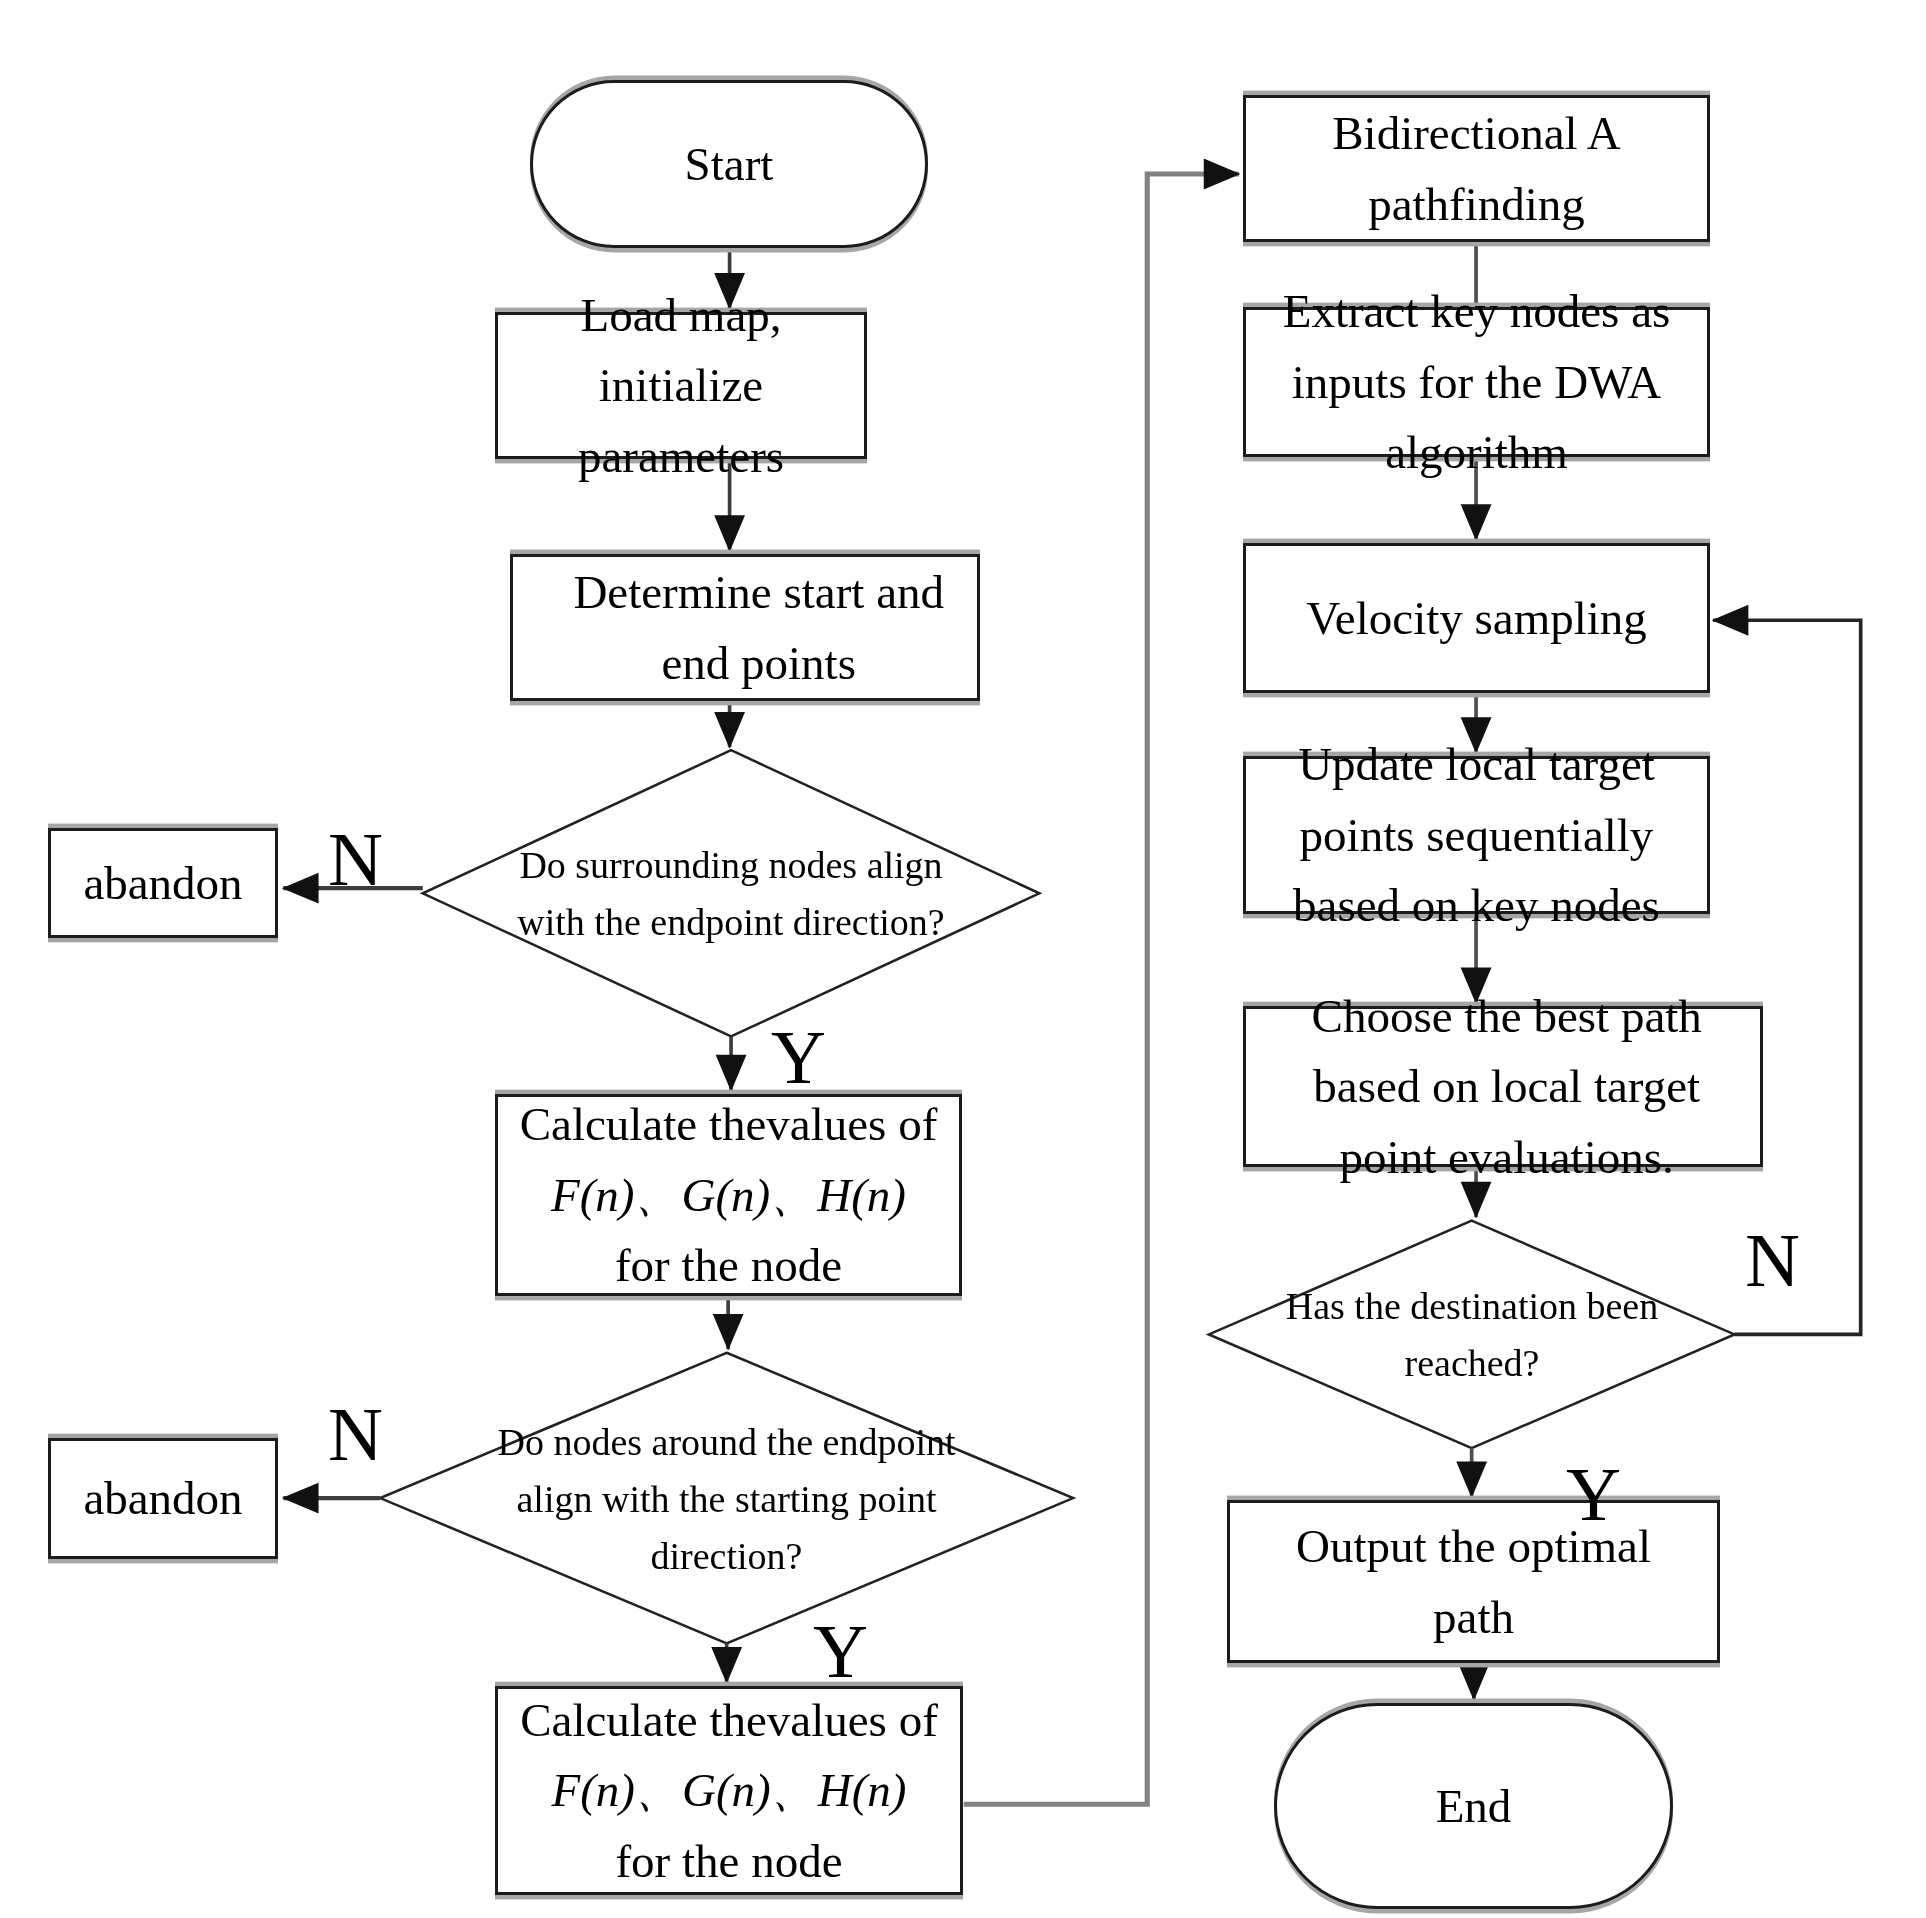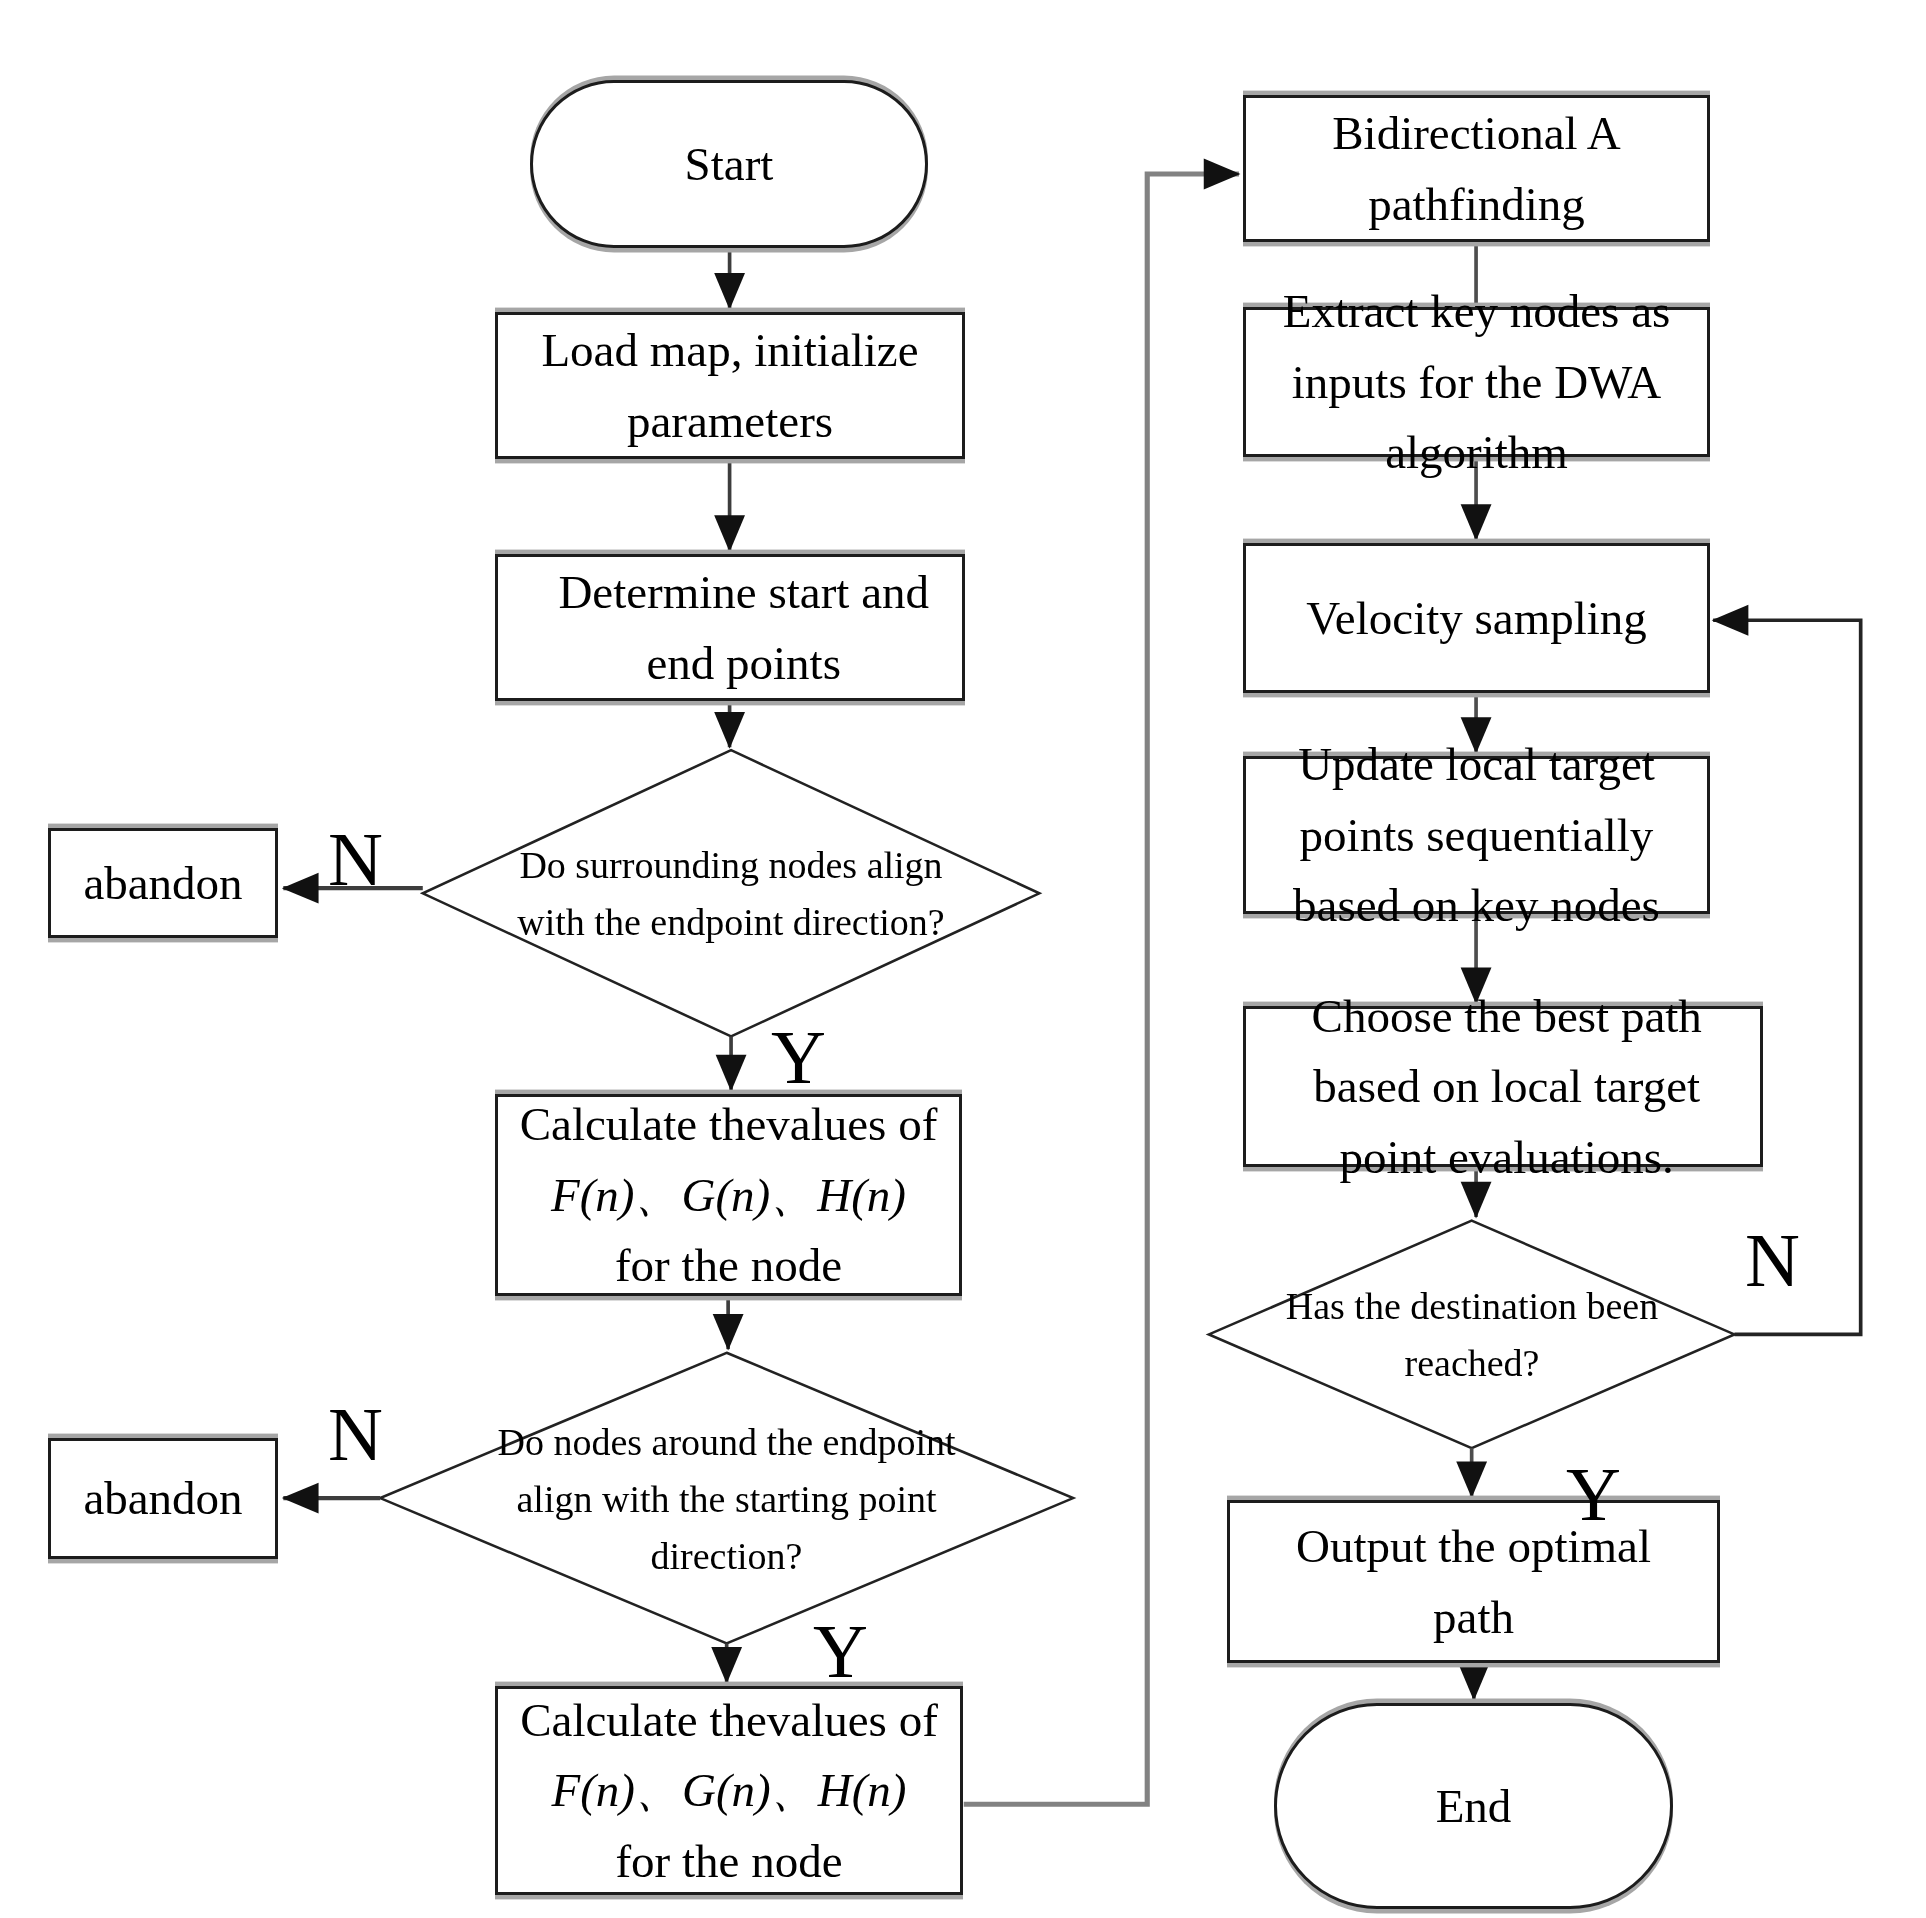--- a/index.html
+++ b/index.html
@@ -77,25 +77,25 @@
     <polyline points="2011,1591 2011,1658" fill="none" stroke="#4d4d4d" stroke-width="5" marker-end="url(#ah)"></polyline>
     <polyline points="2005,1973 2005,2039" fill="none" stroke="#4d4d4d" stroke-width="5" marker-end="url(#ah)"></polyline>
     <polyline points="2008,2276 2008,2315" fill="none" stroke="#4d4d4d" stroke-width="5" marker-end="url(#ah)"></polyline>
     <polyline points="2363,1818 2535,1818 2535,845 2334,845" fill="none" stroke="#242424" stroke-width="5" marker-end="url(#ah)"></polyline>
   </svg>
 
   <div class="node stadium" style="left:530px;top:44px;width:398px;height:168px;margin-top:36px;">
     <span>Start</span>
   </div>
 
-  <div class="node" style="left:495px;top:312px;width:470px;height:147px;">
+  <div class="node" style="left:495px;top:312px;width:372px;height:147px;">
     <span>Load map, initialize parameters</span>
   </div>
 
-  <div class="node" style="left:495px;top:554px;width:470px;height:147px;padding-left:48px;">
+  <div class="node" style="left:510px;top:554px;width:470px;height:147px;padding-left:48px;">
     <span>Determine start and end points</span>
   </div>
 
   <div class="dtext" style="left:489px;top:780px;width:484px;height:228px;">
     <span>Do surrounding nodes align with the endpoint direction?</span>
   </div>
 
   <div class="node" style="left:48px;top:828px;width:230px;height:110px;">
     <span>abandon</span>
   </div>

